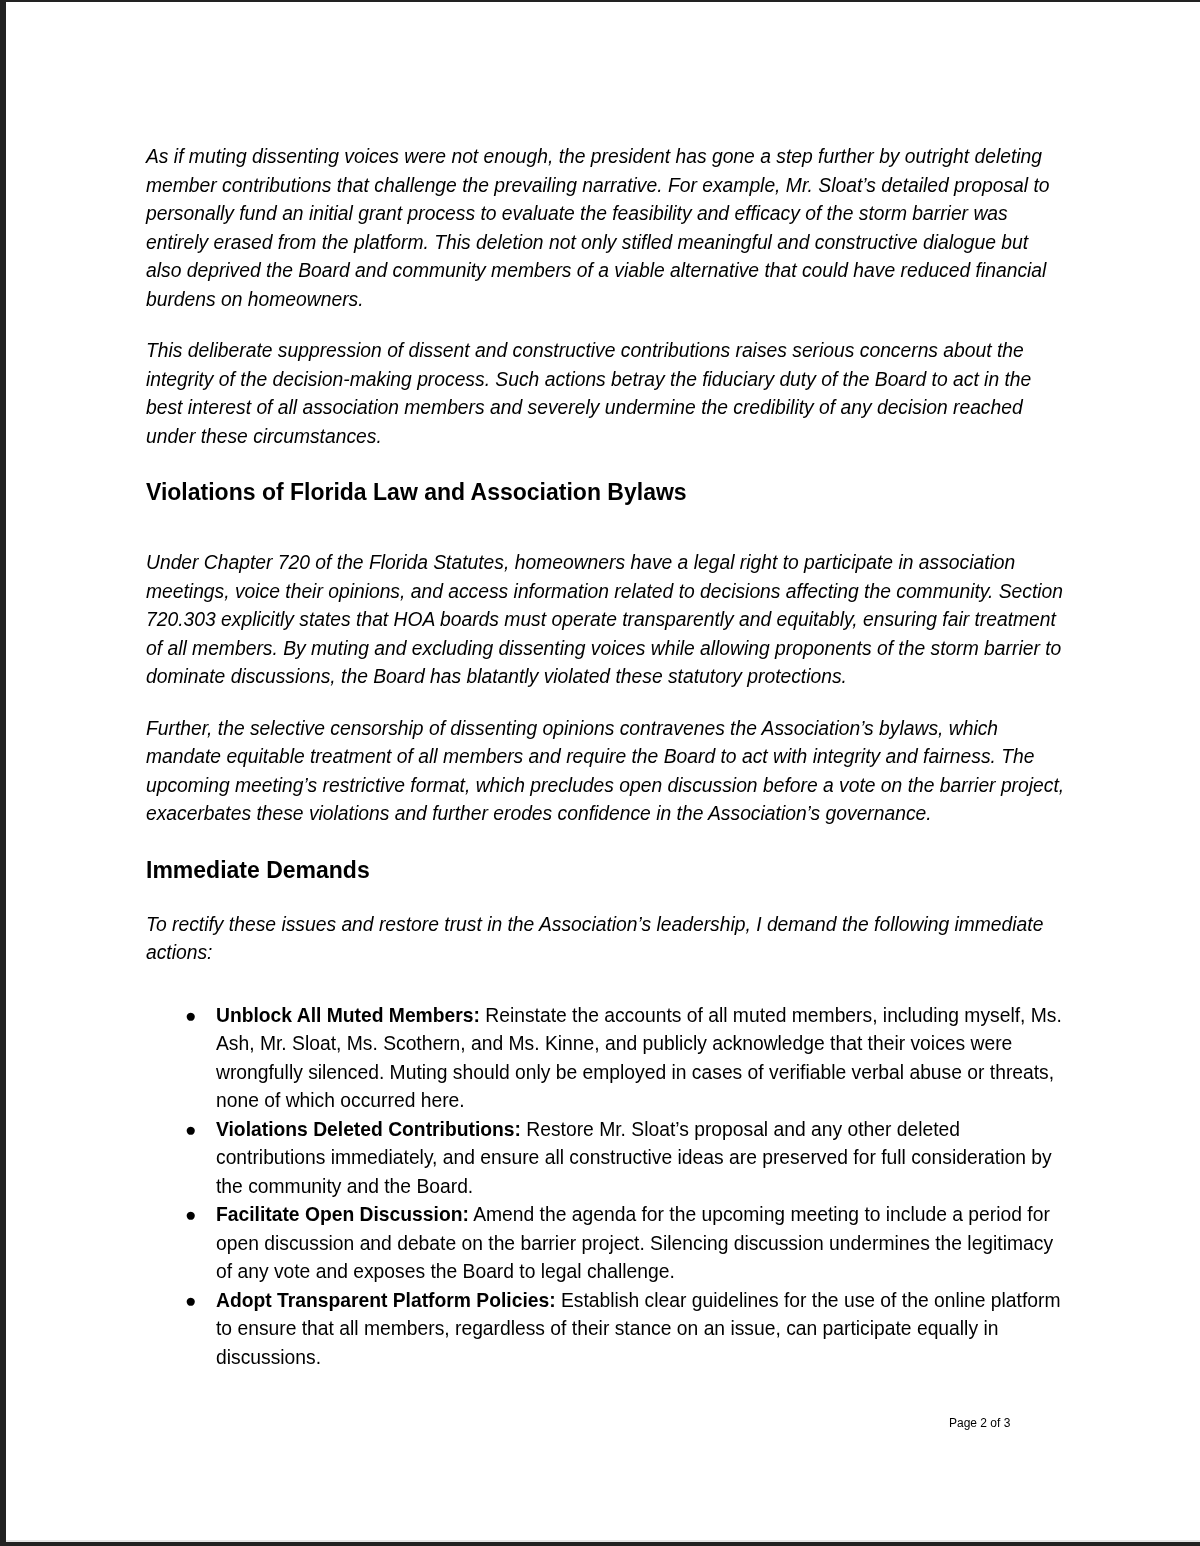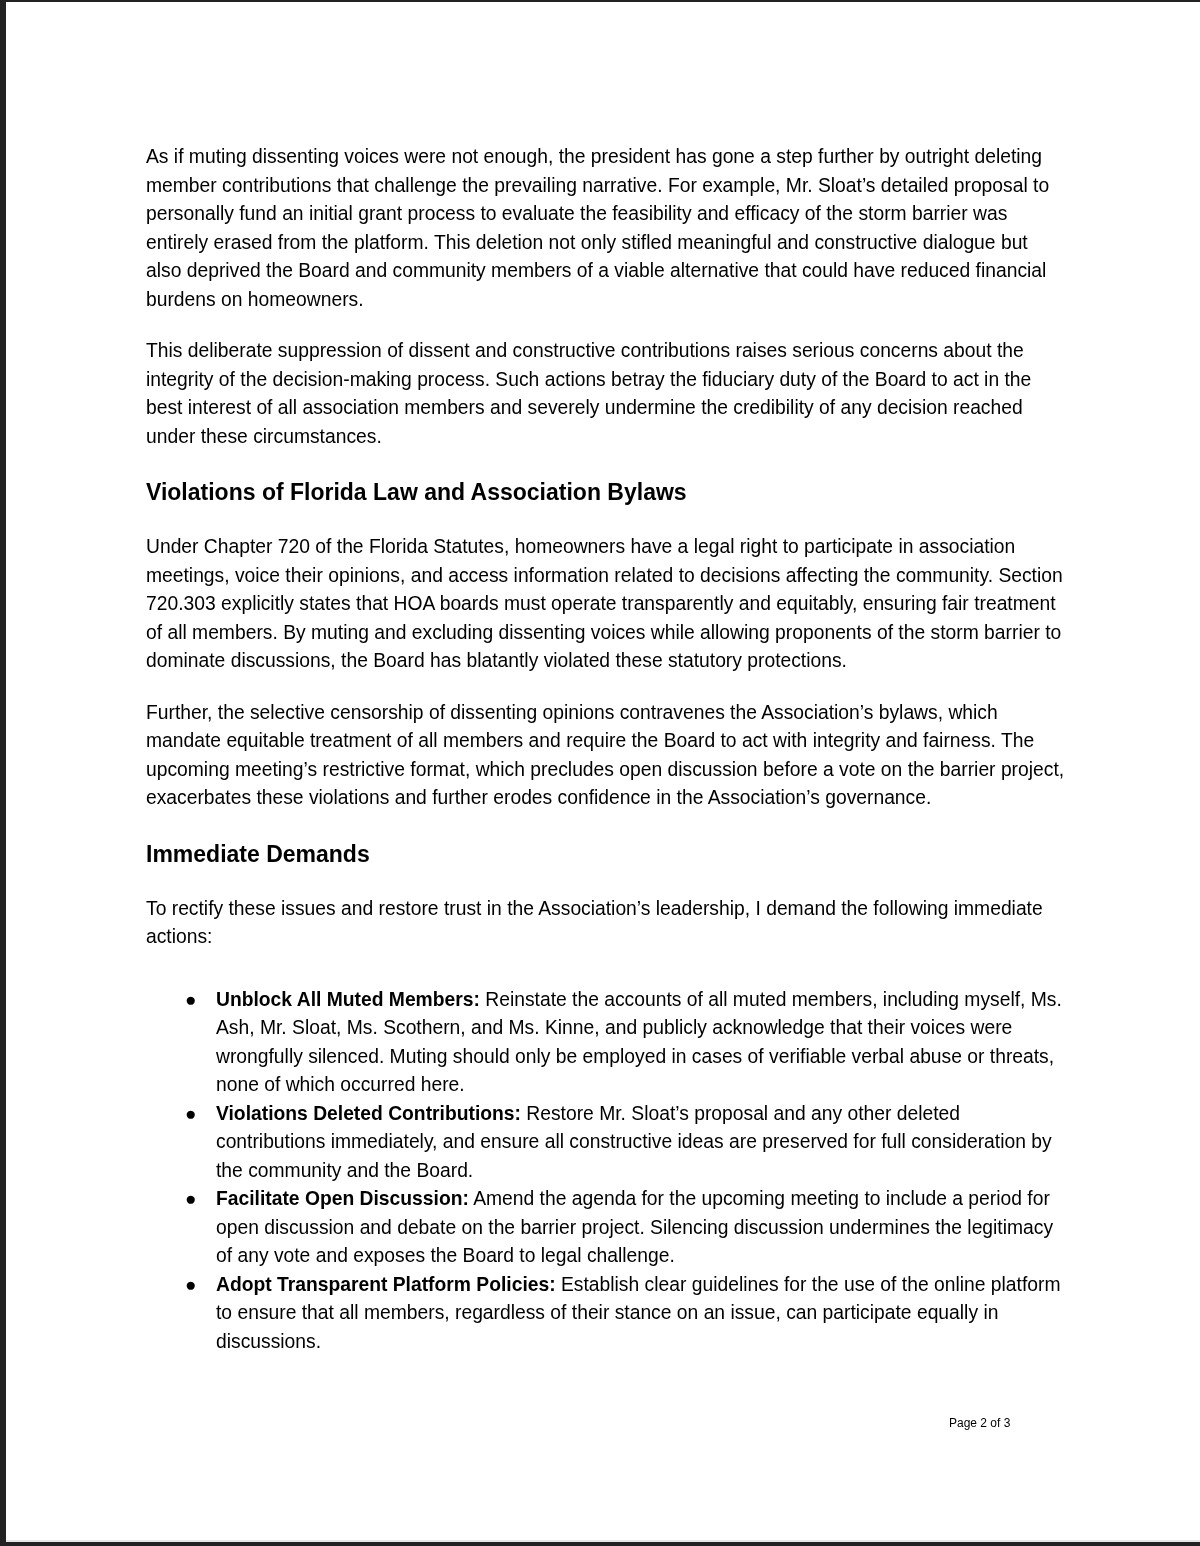--- a/index.html
+++ b/index.html
@@ -23,20 +23,21 @@
     }
     .content {
       position: absolute;
       left: 140px; top: 141px;
       width: 920px;
     }
     p.body {
       margin: 0;
       font-size: 19.3px;
       line-height: 28.5px;
+      font-style: italic;
     }
     p.gap { margin-bottom: 23px; }
     h2 {
       margin: 0;
       font-size: 23px;
       font-weight: bold;
       line-height: 30px;
     }
     ul.demands {
       list-style: none;
@@ -60,21 +61,21 @@
     }
   </style>
 </head>
 <body>
 
 <div class="page">
   <div class="content">
     <p class="body gap">As if muting dissenting voices were not enough, the president has gone a step further by outright deleting member contributions that challenge the prevailing narrative. For example, Mr. Sloat’s detailed proposal to personally fund an initial grant process to evaluate the feasibility and efficacy of the storm barrier was entirely erased from the platform. This deletion not only stifled meaningful and constructive dialogue but also deprived the Board and community members of a viable alternative that could have reduced financial burdens on homeowners.</p>
     <p class="body gap" style="margin-bottom:26px">This deliberate suppression of dissent and constructive contributions raises serious concerns about the integrity of the decision-making process. Such actions betray the fiduciary duty of the Board to act in the best interest of all association members and severely undermine the credibility of any decision reached under these circumstances.</p>
 
-    <h2 style="margin-bottom:26px">Violations of Florida Law and Association Bylaws</h2>
+    <h2 style="margin-bottom:42px">Violations of Florida Law and Association Bylaws</h2>
     <p class="body gap">Under Chapter 720 of the Florida Statutes, homeowners have a legal right to participate in association meetings, voice their opinions, and access information related to decisions affecting the community. Section 720.303 explicitly states that HOA boards must operate transparently and equitably, ensuring fair treatment of all members. By muting and excluding dissenting voices while allowing proponents of the storm barrier to dominate discussions, the Board has blatantly violated these statutory protections.</p>
     <p class="body gap" style="margin-bottom:26px">Further, the selective censorship of dissenting opinions contravenes the Association’s bylaws, which mandate equitable treatment of all members and require the Board to act with integrity and fairness. The upcoming meeting’s restrictive format, which precludes open discussion before a vote on the barrier project, exacerbates these violations and further erodes confidence in the Association’s governance.</p>
 
     <h2 style="margin-bottom:26px">Immediate Demands</h2>
     <p class="body" style="margin-bottom:34px">To rectify these issues and restore trust in the Association’s leadership, I demand the following immediate actions:</p>
 
     <ul class="demands">
       <li>
         <span class="bullet">●</span>
         <b>Unblock All Muted Members:</b><span> Reinstate the accounts of all muted members, including myself, Ms. Ash, Mr. Sloat, Ms. Scothern, and Ms. Kinne, and publicly acknowledge that their voices were wrongfully silenced. Muting should only be employed in cases of verifiable verbal abuse or threats, none of which occurred here.</span>

